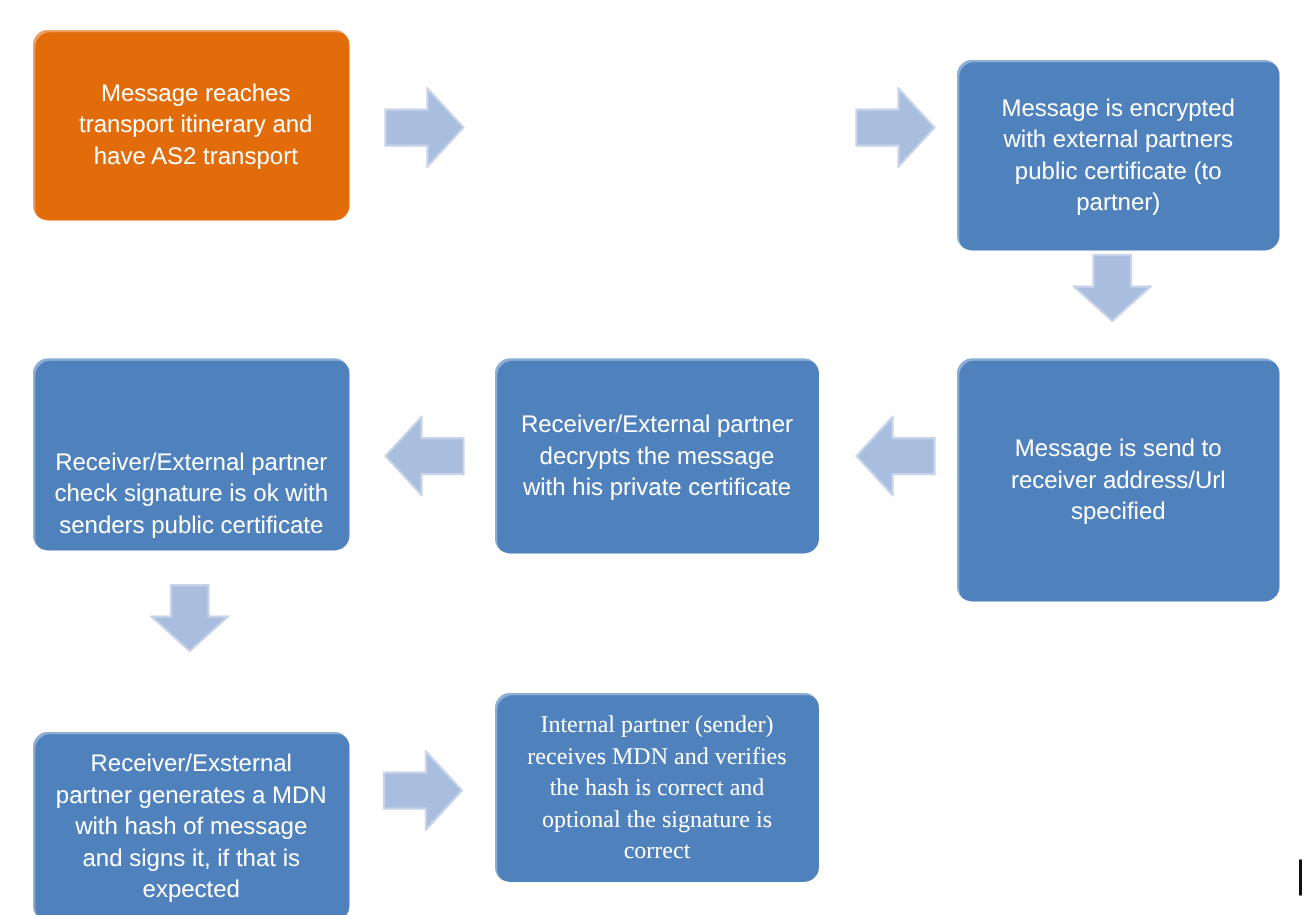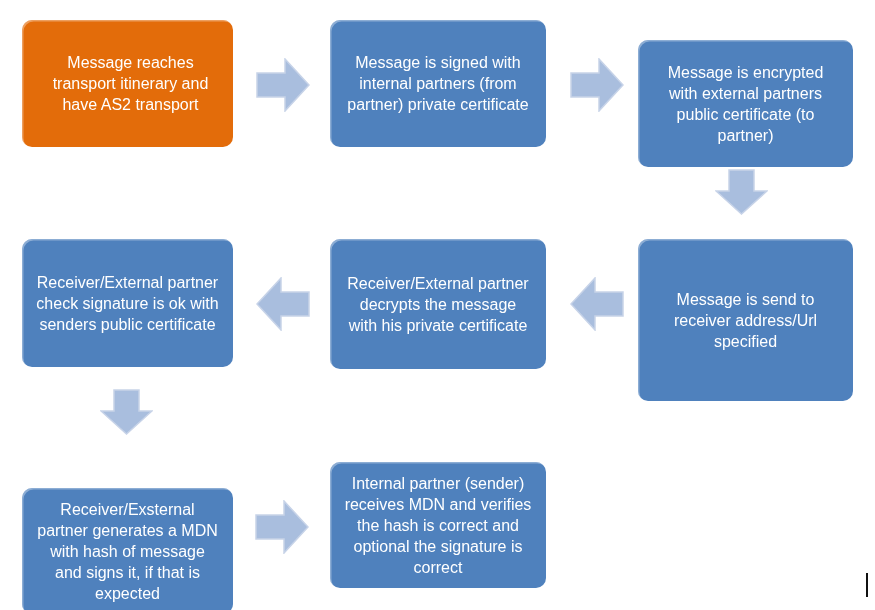--- a/index.html
+++ b/index.html
@@ -16,24 +16,24 @@
   }
   .box.blue{background:var(--blue,#4f81bd);}
   .box.orange{background:var(--orange,#e36c0a);padding-left:20px;}
   
   .b1{left:22px;top:20px;width:211px;height:127px;}
   .b2{left:330px;top:20px;width:216px;height:127px;}
   .b3{left:638px;top:20px;width:215px;height:127px;margin-top:20px;}
   
   .b4{left:638px;top:239px;width:215px;height:162px;}
   .b5{left:330px;top:239px;width:216px;height:130px;}
-  .b6{left:22px;top:239px;width:211px;height:128px;}
+  .b6{left:22px;top:239px;width:211px;height:128px;align-items:flex-end;}
   
   .b7{left:22px;top:488px;width:211px;height:126px;}
-  .b8{left:330px;top:462px;width:216px;height:126px;}
+  .b8{left:330px;top:462px;width:216px;height:126px;font-family:Liberation Serif, serif;}
   .arrow{position:absolute;}
   .a1{left:256px;top:58px;}
   .a2{left:570px;top:58px;}
   .a3{left:715px;top:169px;}
   .a4{left:570px;top:277px;}
   .a5{left:256px;top:277px;}
   .a6{left:100px;top:389px;}
   .a7{left:255px;top:500px;}
   .arrow svg{display:block;}
   .arrow polygon{fill:var(--arrow,#a9bede);stroke:var(--arrow-stroke,#c7d3e8);stroke-width:1.5;}
@@ -47,23 +47,20 @@
   <div class="box orange b1">
     <span>Message reaches transport itinerary and have AS2 transport</span>
   </div>
 
   <div class="arrow a1">
     <svg width="54" height="54" viewBox="0 0 54 54">
       <polygon points="1,15 29,15 29,1 53,27 29,53 29,39 1,39"></polygon>
     </svg>
   </div>
 
-  <div class="box blue b2">
-    <span>Message is signed with internal partners (from partner) private certificate</span>
-  </div>
 
   <div class="arrow a2">
     <svg width="54" height="54" viewBox="0 0 54 54">
       <polygon points="1,15 29,15 29,1 53,27 29,53 29,39 1,39"></polygon>
     </svg>
   </div>
 
   <div class="box blue b3">
     <span>Message is encrypted with external partners public certificate (to partner)</span>
   </div>

